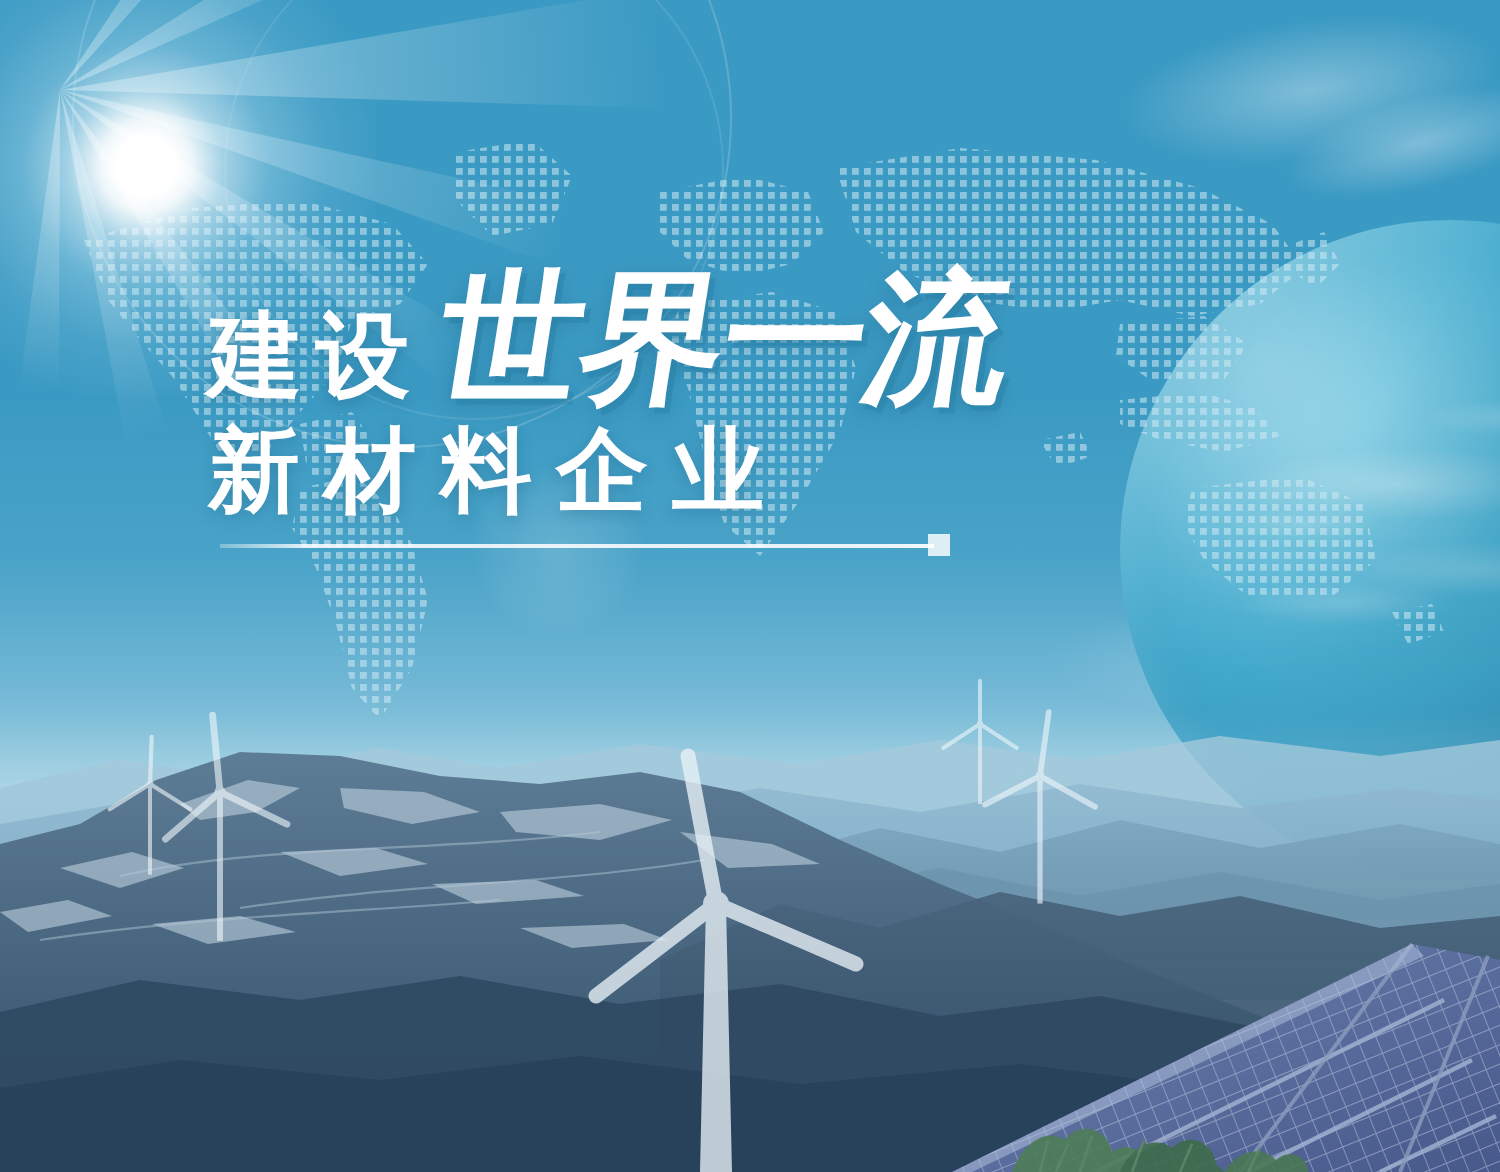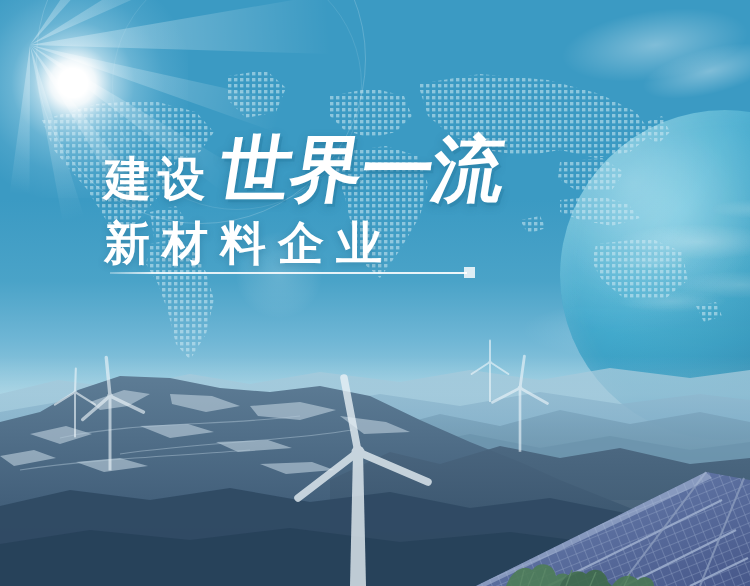--- a/index.html
+++ b/index.html
@@ -134,22 +134,22 @@
     font-weight:700;
     font-size:72px;
     line-height:.92;
     color:#ffffff;
     letter-spacing:-1px;
     margin-left:8px;
     transform:skewX(-9deg);
     text-shadow:3px 3px 0 rgba(38,124,160,.35), 0 3px 10px rgba(20,80,110,.28);
   }
   .line2{
-    position:absolute; left:104px; top:224px;
-    font-family:Liberation Mono, monospace;
+    position:absolute; left:104px; top:212px;
+    font-family:Liberation Sans, sans-serif;
     font-weight:700;
     font-size:46px;
     line-height:1;
     color:#ffffff;
     letter-spacing:12px;
     white-space:nowrap;
     text-shadow:0 2px 7px rgba(20,80,110,.28);
   }
   .rule{
     position:absolute; left:110px; top:272px;

